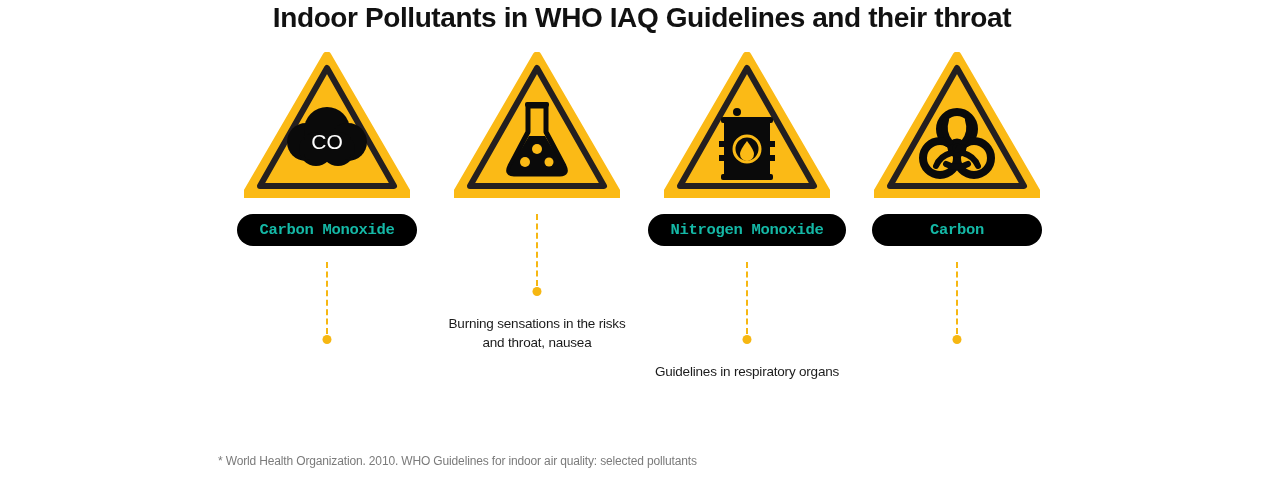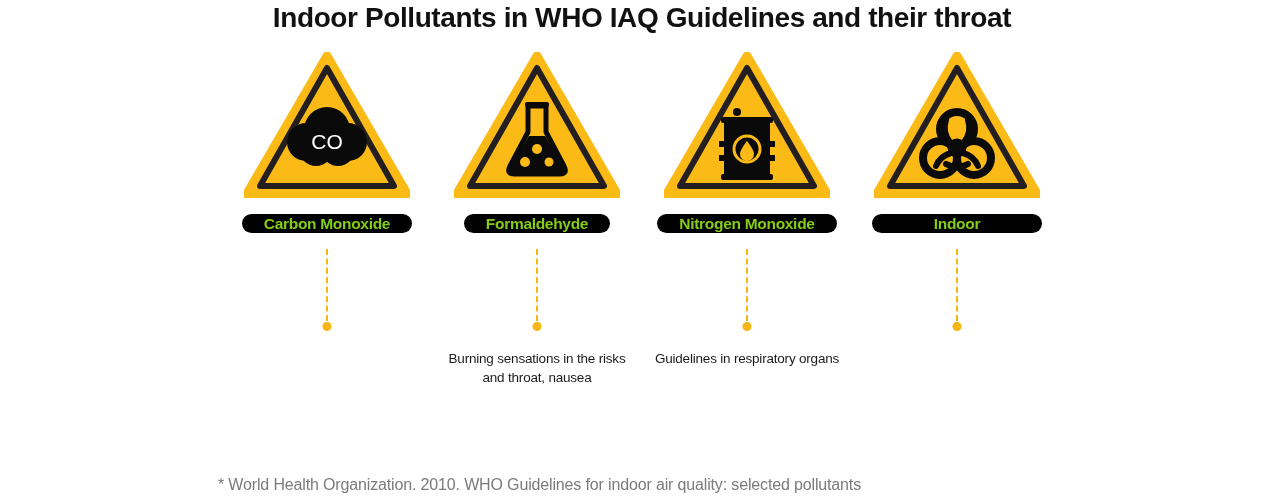--- a/index.html
+++ b/index.html
@@ -62,33 +62,34 @@
   }
   .sign svg {
     display: block;
     width: 166px;
     height: 146px;
   }
 
   
   .pill {
     margin-top: 16px;
-    height: 19px;
+    height: 32px;
     background: #000000;
     border-radius: 16px;
-    color: #84cc16;
+    color: #14b8a6;
     font-size: 15.5px;
     font-weight: bold;
     letter-spacing: -0.3px;
     display: flex;
     align-items: center;
     justify-content: center;
     padding: 0 22px;
     white-space: nowrap;
     box-sizing: border-box;
+    font-family: Liberation Mono, monospace;
   }
   .pill.w1 { min-width: 170px; }
   .pill.w2 { min-width: 138px; }
   .pill.w3 { min-width: 170px; }
   .pill.w4 { min-width: 170px; }
 
   
   .connector {
     margin-top: 16px;
     width: 12px;
@@ -122,22 +123,22 @@
     font-size: 13.5px;
     line-height: 19px;
     color: #1b1b1b;
     letter-spacing: -0.2px;
   }
 
   
   .footnote {
     position: absolute;
     left: 218px;
-    top: 476px;
-    font-size: 16px;
+    top: 454px;
+    font-size: 12px;
     color: #7b7b7b;
     letter-spacing: -0.15px;
     white-space: nowrap;
   }
 </style>
 </head>
 <body>
 
 <div class="infographic">
 
@@ -178,21 +179,20 @@
           <g>
             <path d="M74 54 L74 80 L56 114 Q52 122 60 122 L106 122 Q114 122 110 114 L92 80 L92 54 Z" fill="none" stroke="#0A0A0A" stroke-width="5" stroke-linejoin="round"></path>
             <rect x="71" y="50" width="24" height="5" rx="2" fill="#0A0A0A"></rect>
             <path d="M75 84 L57 114 Q53 121 61 121 L105 121 Q113 121 109 114 L91 84 Z" fill="#0A0A0A"></path>
             <circle cx="83" cy="97" r="5" fill="#FBBA16"></circle>
             <circle cx="71" cy="110" r="5" fill="#FBBA16"></circle>
             <circle cx="95" cy="110" r="4.5" fill="#FBBA16"></circle>
           </g>
         </svg>
       </div>
-      <div class="pill w2">Formaldehyde</div>
       <div class="connector">
         <div class="dash-line"></div>
         <div class="end-dot"></div>
       </div>
       <div class="risk">Burning sensations in the risks and throat, nausea</div>
     </div>
 
     <div class="column">
       <div class="sign">
         <svg viewBox="0 0 166 146" xmlns="http://www.w3.org/2000/svg">
@@ -231,21 +231,21 @@
             <circle cx="100" cy="106" r="17" stroke-width="8"></circle>
             <circle cx="83" cy="96" r="7" stroke-width="5"></circle>
             <path d="M76 90 Q68 80 72 68" stroke-width="6" stroke-linecap="round"></path>
             <path d="M90 90 Q98 80 94 68" stroke-width="6" stroke-linecap="round"></path>
             <path d="M77 101 Q66 104 62 114" stroke-width="6" stroke-linecap="round"></path>
             <path d="M89 101 Q100 104 104 114" stroke-width="6" stroke-linecap="round"></path>
             <path d="M72 112 Q83 118 94 112" stroke-width="6" stroke-linecap="round"></path>
           </g>
         </svg>
       </div>
-      <div class="pill w4">Indoor</div>
+      <div class="pill w4">Carbon</div>
       <div class="connector">
         <div class="dash-line"></div>
         <div class="end-dot"></div>
       </div>
     </div>
 
   </div>
 
   <div class="footnote">* World Health Organization. 2010. WHO Guidelines for indoor air quality: selected pollutants</div>
 

